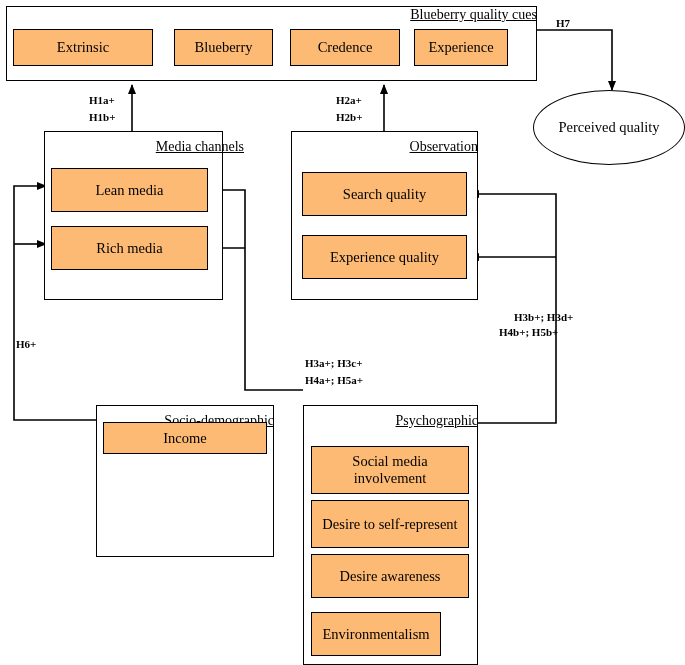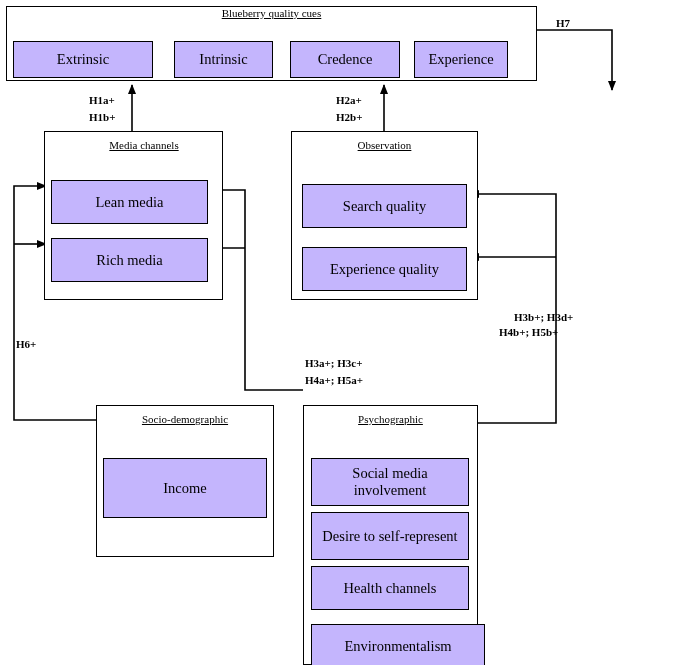--- a/index.html
+++ b/index.html
@@ -1,21 +1,21 @@
 <!DOCTYPE html>
 <html><head>
 <meta charset="utf-8">
 <style>
   html,body{margin:0;padding:0;background:#ffffff;}
   body{width:685px;height:665px;font-family:"Liberation Serif",serif;color:#000;}
   #stage{position:relative;width:685px;height:665px;overflow:hidden;}
-  .box{position:absolute;box-sizing:border-box;border:1.5px solid #000;background:#c4b5fd;
-       display:flex;align-items:center;justify-content:center;text-align:center;margin-top:12px;}
+  .box{position:absolute;box-sizing:border-box;border:1.5px solid #000;background:#fdba74;
+       display:flex;align-items:center;justify-content:center;text-align:center;}
   .group{position:absolute;box-sizing:border-box;border:1.5px solid #000;background:#fff;}
-  .title{position:absolute;text-align:center;text-decoration:underline;font-size:11px;}
+  .title{position:absolute;text-align:right;text-decoration:underline;font-size:14px;}
   .lbl{position:absolute;font-size:11px;font-weight:bold;white-space:nowrap;}
   .cell{font-size:14.5px;line-height:1.15;padding:2px 4px;}
   .ellipse{position:absolute;box-sizing:border-box;border:1.5px solid #000;border-radius:50%;
        display:flex;align-items:center;justify-content:center;text-align:center;font-size:14.5px;line-height:1.2;background:#fff;}
   svg.lines{position:absolute;left:0;top:0;width:685px;height:665px;pointer-events:none;}
 </style>
 </head>
 <body>
 
 <div id="stage">
@@ -42,45 +42,46 @@
 
       <path d="M96,420 L14,420 L14,186 L46,186" marker-end="url(#arrow)"></path>
       <path d="M14,244 L46,244" marker-end="url(#arrow)"></path>
     </g>
   </svg>
 
   <div class="group" style="left:6px;top:6px;width:531px;height:75px;"></div>
   <div class="title" style="left:6px;top:7px;width:531px;">Blueberry quality cues</div>
 
   <div class="box cell" style="left:13px;top:29px;width:140px;height:37px;">Extrinsic</div>
-  <div class="box cell" style="left:174px;top:29px;width:99px;height:37px;">Intrinsic</div>
+  <div class="box cell" style="left:174px;top:29px;width:99px;height:37px;">Blueberry</div>
   <div class="box cell" style="left:290px;top:29px;width:110px;height:37px;">Credence</div>
   <div class="box cell" style="left:414px;top:29px;width:94px;height:37px;">Experience</div>
 
+  <div class="ellipse" style="left:533px;top:90px;width:152px;height:75px;">Perceived quality</div>
 
   <div class="group" style="left:44px;top:131px;width:179px;height:169px;"></div>
   <div class="title" style="left:44px;top:139px;width:200px;">Media channels</div>
   <div class="box cell" style="left:51px;top:168px;width:157px;height:44px;">Lean media</div>
   <div class="box cell" style="left:51px;top:226px;width:157px;height:44px;">Rich media</div>
 
   <div class="group" style="left:291px;top:131px;width:187px;height:169px;"></div>
   <div class="title" style="left:291px;top:139px;width:187px;">Observation</div>
   <div class="box cell" style="left:302px;top:172px;width:165px;height:44px;">Search quality</div>
   <div class="box cell" style="left:302px;top:235px;width:165px;height:44px;">Experience quality</div>
 
   <div class="group" style="left:96px;top:405px;width:178px;height:152px;"></div>
   <div class="title" style="left:96px;top:413px;width:178px;">Socio-demographic</div>
-  <div class="box cell" style="left:103px;top:446px;width:164px;height:60px;">Income</div>
+  <div class="box cell" style="left:103px;top:422px;width:164px;height:32px;">Income</div>
 
   <div class="group" style="left:303px;top:405px;width:175px;height:260px;"></div>
   <div class="title" style="left:303px;top:413px;width:175px;">Psychographic</div>
   <div class="box cell" style="left:311px;top:446px;width:158px;height:48px;">Social media involvement</div>
   <div class="box cell" style="left:311px;top:500px;width:158px;height:48px;">Desire to self-represent</div>
-  <div class="box cell" style="left:311px;top:554px;width:158px;height:44px;">Health channels</div>
-  <div class="box cell" style="left:311px;top:612px;width:174px;height:44px;">Environmentalism</div>
+  <div class="box cell" style="left:311px;top:554px;width:158px;height:44px;">Desire awareness</div>
+  <div class="box cell" style="left:311px;top:612px;width:130px;height:44px;">Environmentalism</div>
 
   <div class="lbl" style="left:89px;top:94px;">H1a+</div>
   <div class="lbl" style="left:89px;top:111px;">H1b+</div>
 
   <div class="lbl" style="left:336px;top:94px;">H2a+</div>
   <div class="lbl" style="left:336px;top:111px;">H2b+</div>
 
   <div class="lbl" style="left:556px;top:17px;">H7</div>
 
   <div class="lbl" style="left:499px;top:311px;margin-left:15px;">H3b+;  H3d+</div>

